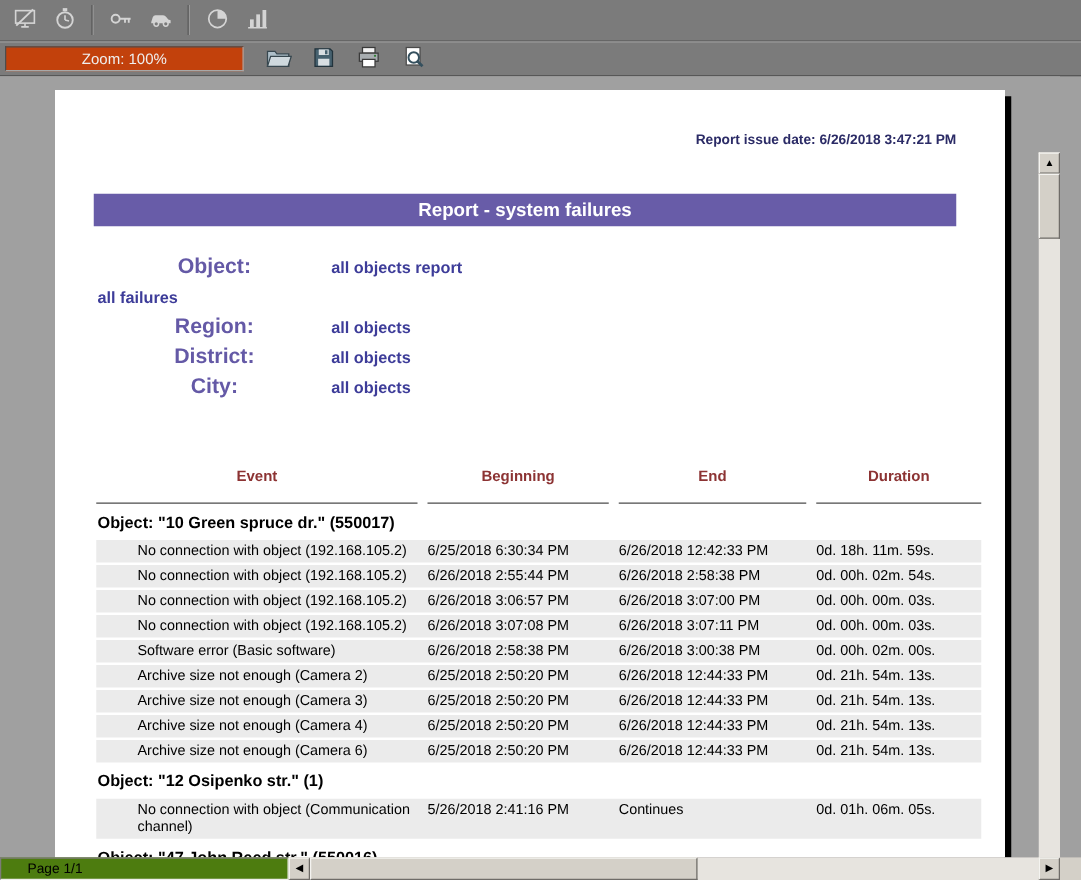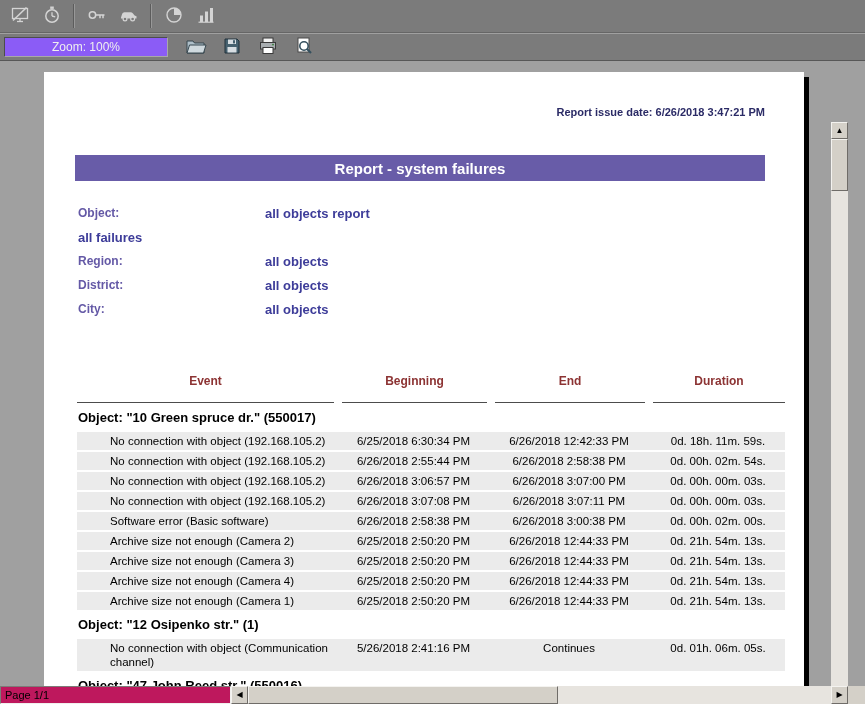--- a/index.html
+++ b/index.html
@@ -7,64 +7,64 @@
   body{font-family:"Liberation Sans",sans-serif;background:#a0a0a0;position:relative;}
 
   
   .tb1{position:absolute;top:0;left:0;width:865px;height:33px;background:#7b7b7b;
        border-bottom:1px solid #666;display:flex;align-items:center;padding-left:6px;}
   .tb2{position:absolute;top:34px;left:0;width:865px;height:27px;background:#7b7b7b;
        border-bottom:1px solid #575757;display:flex;align-items:center;}
   .tbtn{width:27px;height:26px;background:transparent;border:1px solid transparent;
         display:flex;align-items:center;justify-content:center;margin-right:5px;cursor:pointer;}
   .sep{width:0;height:24px;border-left:1px solid #5c5c5c;border-right:1px solid #989898;margin:0 8px 0 3px;}
-  .zoombox{margin-left:4px;width:164px;height:20px;background:#8b5cf6;
+  .zoombox{margin-left:4px;width:191px;height:20px;background:#c2410c;
            border:1px solid;border-color:#4d4d4d #a8a8a8 #a8a8a8 #4d4d4d;
            color:#efefef;font-size:12px;display:flex;align-items:center;justify-content:center;}
   .tb2 .tbtn{margin:0 0 0 9px;}
   .tb2 .tbtn.first{margin-left:14px;}
 
   
   .viewer{position:absolute;top:61px;left:0;width:848px;height:625px;background:#a0a0a0;overflow:hidden;}
   .page{position:absolute;left:44px;top:11px;width:760px;height:648px;background:#fff;
         box-shadow:5px 5px 0 #000;}
 
   .issue-date{position:absolute;top:34px;left:31px;width:690px;text-align:right;
               font-size:11px;font-weight:bold;color:#2b2b66;}
   .banner{position:absolute;top:83px;left:31px;width:690px;height:26px;background:#685ca8;
           color:#fff;font-weight:bold;font-size:15px;display:flex;align-items:center;justify-content:center;}
 
   .meta{position:absolute;top:129px;left:34px;}
   .meta-row{display:flex;height:24px;align-items:center;}
-  .meta-label{width:187px;color:#6459a6;font-weight:bold;font-size:12px;}
+  .meta-label{width:187px;color:#6459a6;font-weight:bold;font-size:17px;text-align:center;}
   .meta-value{color:#3d3c99;font-weight:bold;font-size:13px;white-space:pre;}
 
   .rtable{position:absolute;top:302px;left:33px;width:708px;}
   .rhead{display:grid;grid-template-columns:257px 145px 150px 132px;column-gap:8px;}
   .hcell{color:#8c3333;font-weight:bold;font-size:12px;line-height:14px;text-align:center;
          border-bottom:1px solid #4c4c4c;padding-bottom:14px;}
   .group-heading{font-weight:bold;font-size:13px;line-height:16px;color:#000;margin:7px 0 6px 1px;}
   .trow{display:grid;grid-template-columns:257px 145px 150px 132px;column-gap:8px;
         background:#ebebeb;margin-bottom:2px;padding:2px 0;font-size:11.5px;line-height:14px;color:#000;}
   .tcell.c0{padding-left:5px;margin-left:28px;}
-  .tcell.c1,.tcell.c2,.tcell.c3{text-align:center;padding-right:2px;}
+  .tcell.c1,.tcell.c2,.tcell.c3{text-align:left;padding-right:2px;}
 
   
   .vscroll{position:absolute;top:61px;right:0;width:17px;height:625px;background:#e7e4df;}
   .sbtn{position:absolute;width:17px;height:17px;background:#d4d0c8;
         border:1px solid;border-color:#f4f3f0 #6f6c68 #6f6c68 #f4f3f0;
         display:flex;align-items:center;justify-content:center;font-size:8px;line-height:1;color:#000;cursor:pointer;}
   .v-up{top:0;left:0;}
   .vthumb{position:absolute;top:17px;left:0;width:17px;height:52px;background:#d4d0c8;
           border:1px solid;border-color:#f4f3f0 #6f6c68 #6f6c68 #f4f3f0;cursor:pointer;}
 
   .bottom{position:absolute;bottom:0;left:0;width:865px;height:18px;background:#b3b1ad;}
-  .status{position:absolute;left:0;top:0;width:231px;height:18px;background:#be185d;
+  .status{position:absolute;left:0;top:0;width:231px;height:18px;background:#4d7c0f;
           border:1px solid;border-color:#7d7b78 #f0efed #f0efed #7d7b78;
-          font-size:11px;color:#000;display:flex;align-items:center;padding-left:4px;}
+          font-size:11px;color:#000;display:flex;align-items:center;padding-left:21px;}
   .hscroll{position:absolute;left:231px;right:17px;top:0;height:18px;background:#e7e4df;}
   .h-left{left:0;top:0;height:18px;}
   .h-right{right:0;top:0;height:18px;}
   .hthumb{position:absolute;left:17px;top:0;width:310px;height:18px;background:#d4d0c8;
           border:1px solid;border-color:#f4f3f0 #6f6c68 #6f6c68 #f4f3f0;cursor:pointer;}
   .corner{position:absolute;right:0;top:0;width:17px;height:18px;background:#d4d0c8;}
 </style>
 </head>
 <body>
 
@@ -256,21 +256,21 @@
             <div class="tcell c2">6/26/2018 12:44:33 PM</div>
             <div class="tcell c3">0d. 21h. 54m. 13s.</div>
           </div>
           <div class="trow">
             <div class="tcell c0">Archive size not enough (Camera 4)</div>
             <div class="tcell c1">6/25/2018 2:50:20 PM</div>
             <div class="tcell c2">6/26/2018 12:44:33 PM</div>
             <div class="tcell c3">0d. 21h. 54m. 13s.</div>
           </div>
           <div class="trow">
-            <div class="tcell c0">Archive size not enough (Camera 1)</div>
+            <div class="tcell c0">Archive size not enough (Camera 6)</div>
             <div class="tcell c1">6/25/2018 2:50:20 PM</div>
             <div class="tcell c2">6/26/2018 12:44:33 PM</div>
             <div class="tcell c3">0d. 21h. 54m. 13s.</div>
           </div>
           <div class="group-heading">Object: "12 Osipenko str." (1)</div>
           <div class="trow">
             <div class="tcell c0">No connection with object (Communication channel)</div>
             <div class="tcell c1">5/26/2018 2:41:16 PM</div>
             <div class="tcell c2">Continues</div>
             <div class="tcell c3">0d. 01h. 06m. 05s.</div>

